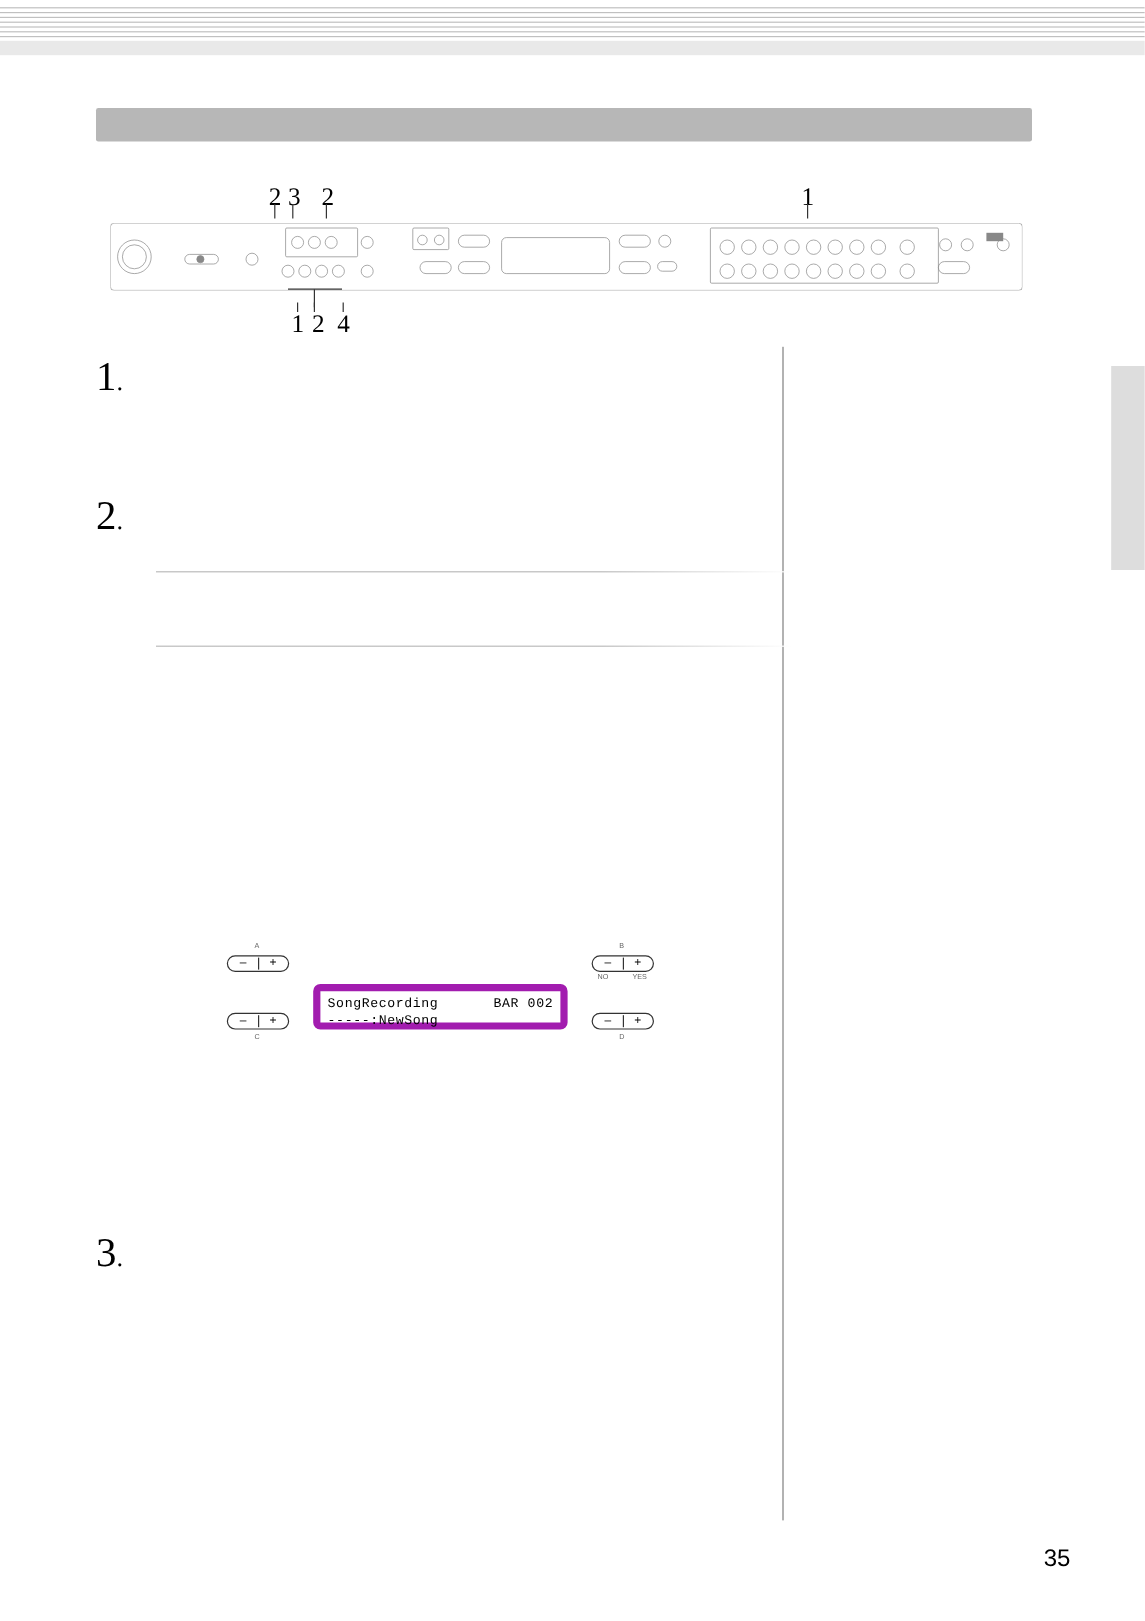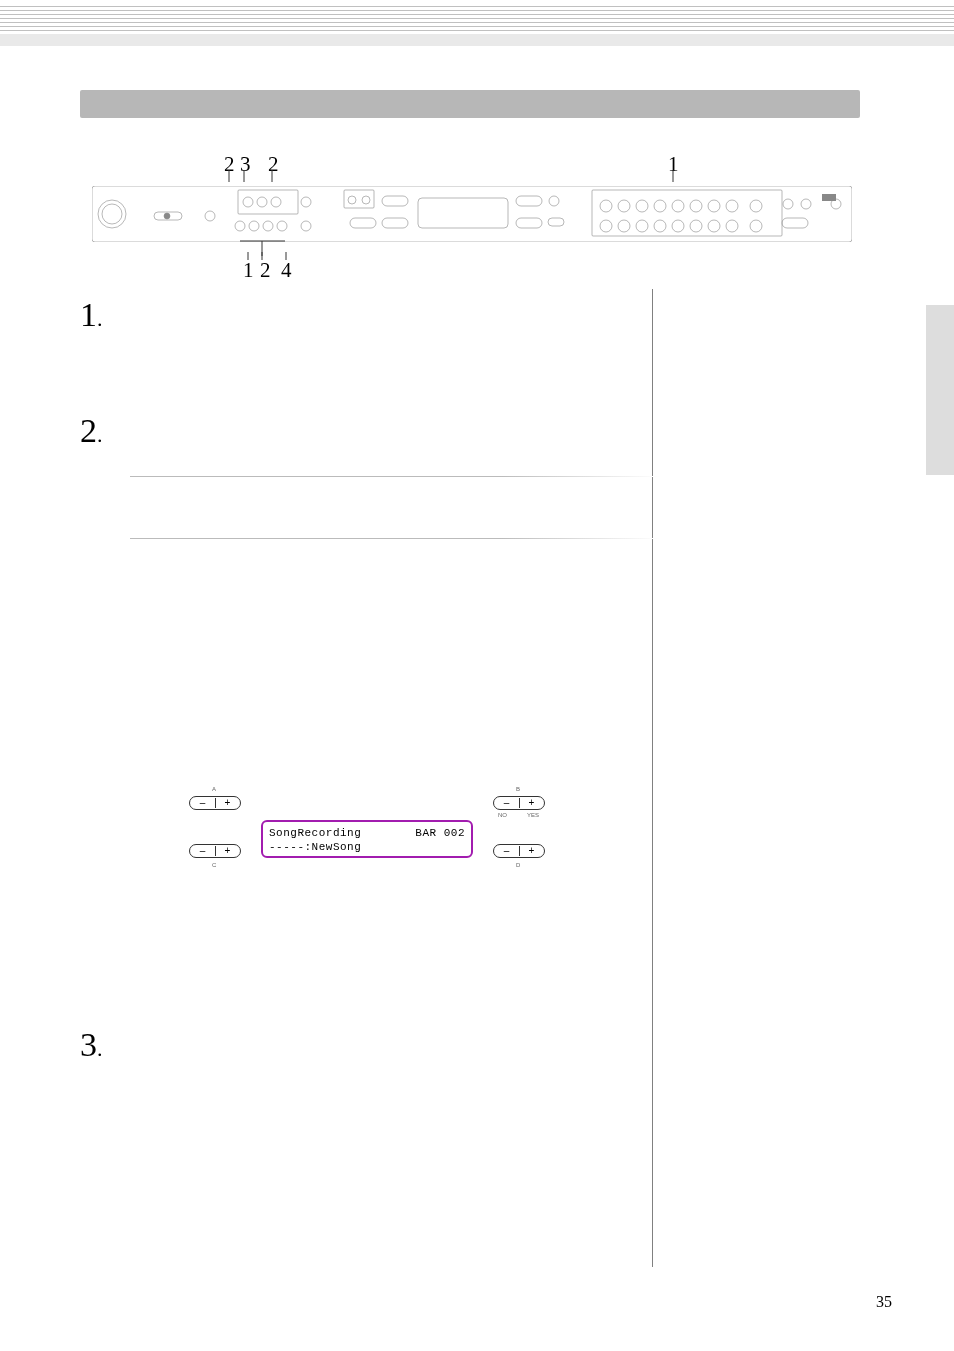--- a/index.html
+++ b/index.html
@@ -10,26 +10,26 @@
   .stripe.fat { height: 12px; background: #e9e9e9; margin-bottom: 4px; }
   .sidebar { position: absolute; right: 0; top: 305px; width: 28px; height: 170px; background: #ddd; }
   .header-bar { position: absolute; top: 90px; left: 80px; width: 780px; height: 28px; background: #b7b7b7; border-radius: 2px; }
   .callnum { font-family: Georgia, serif; font-size: 21px; }
   .svgbox { position: absolute; }
   .big-num { font-size: 34px; font-family: Georgia, serif; font-weight: normal; width: 44px; line-height: 1; }
   .big-num .dot { font-size: 22px; }
   .hr-grad { position: absolute; left: 130px; height: 1px; width: 530px; background: linear-gradient(to right, #bbb 0%, #bbb 70%, #fff 100%); }
   .vline { position: absolute; left: 652px; top: 289px; width: 1px; height: 978px; background: #808080; }
   .lcd-area { position: absolute; left: 165px; top: 790px; width: 415px; height: 90px; }
-  .lcd-screen { position: absolute; left: 96px; top: 30px; width: 212px; height: 38px; border: 2px solid #a21caf; border-radius: 6px; background: #fff; padding: 4px 6px; font-family: "Courier New", monospace; font-size: 11px; line-height: 14px; letter-spacing: 0.5px; }
+  .lcd-screen { position: absolute; left: 96px; top: 30px; width: 212px; height: 38px; border: 6px solid #a21caf; border-radius: 6px; background: #fff; padding: 4px 6px; font-family: "Courier New", monospace; font-size: 11px; line-height: 14px; letter-spacing: 0.5px; }
   .pill { position: absolute; width: 52px; height: 14px; border: 1px solid #333; border-radius: 7px; background: #fff; display: flex; align-items: center; justify-content: center; }
   .pill::before { content: ""; position: absolute; left: 50%; top: 1px; bottom: 1px; width: 1px; background: #333; }
   .pill .minus, .pill .plus { font-size: 10px; line-height: 1; position: relative; width: 50%; text-align: center; font-family: Arial, sans-serif; }
   .pill-label { position: absolute; font-size: 6px; font-family: Arial, sans-serif; color: #666; }
-  .pagenum { position: absolute; bottom: 40px; right: 62px; font-size: 16px; font-family: Liberation Serif, serif; }
+  .pagenum { position: absolute; bottom: 40px; right: 62px; font-size: 20px; font-family: Liberation Sans, sans-serif; }
   .panel-svg { stroke: #888; fill: none; stroke-width: 0.6; }
 </style>
 </head>
 <body>
 
 <div class="page">
 
   <div class="topstripes">
     <div class="stripe" style="margin-top:6px"></div>
     <div class="stripe"></div>

